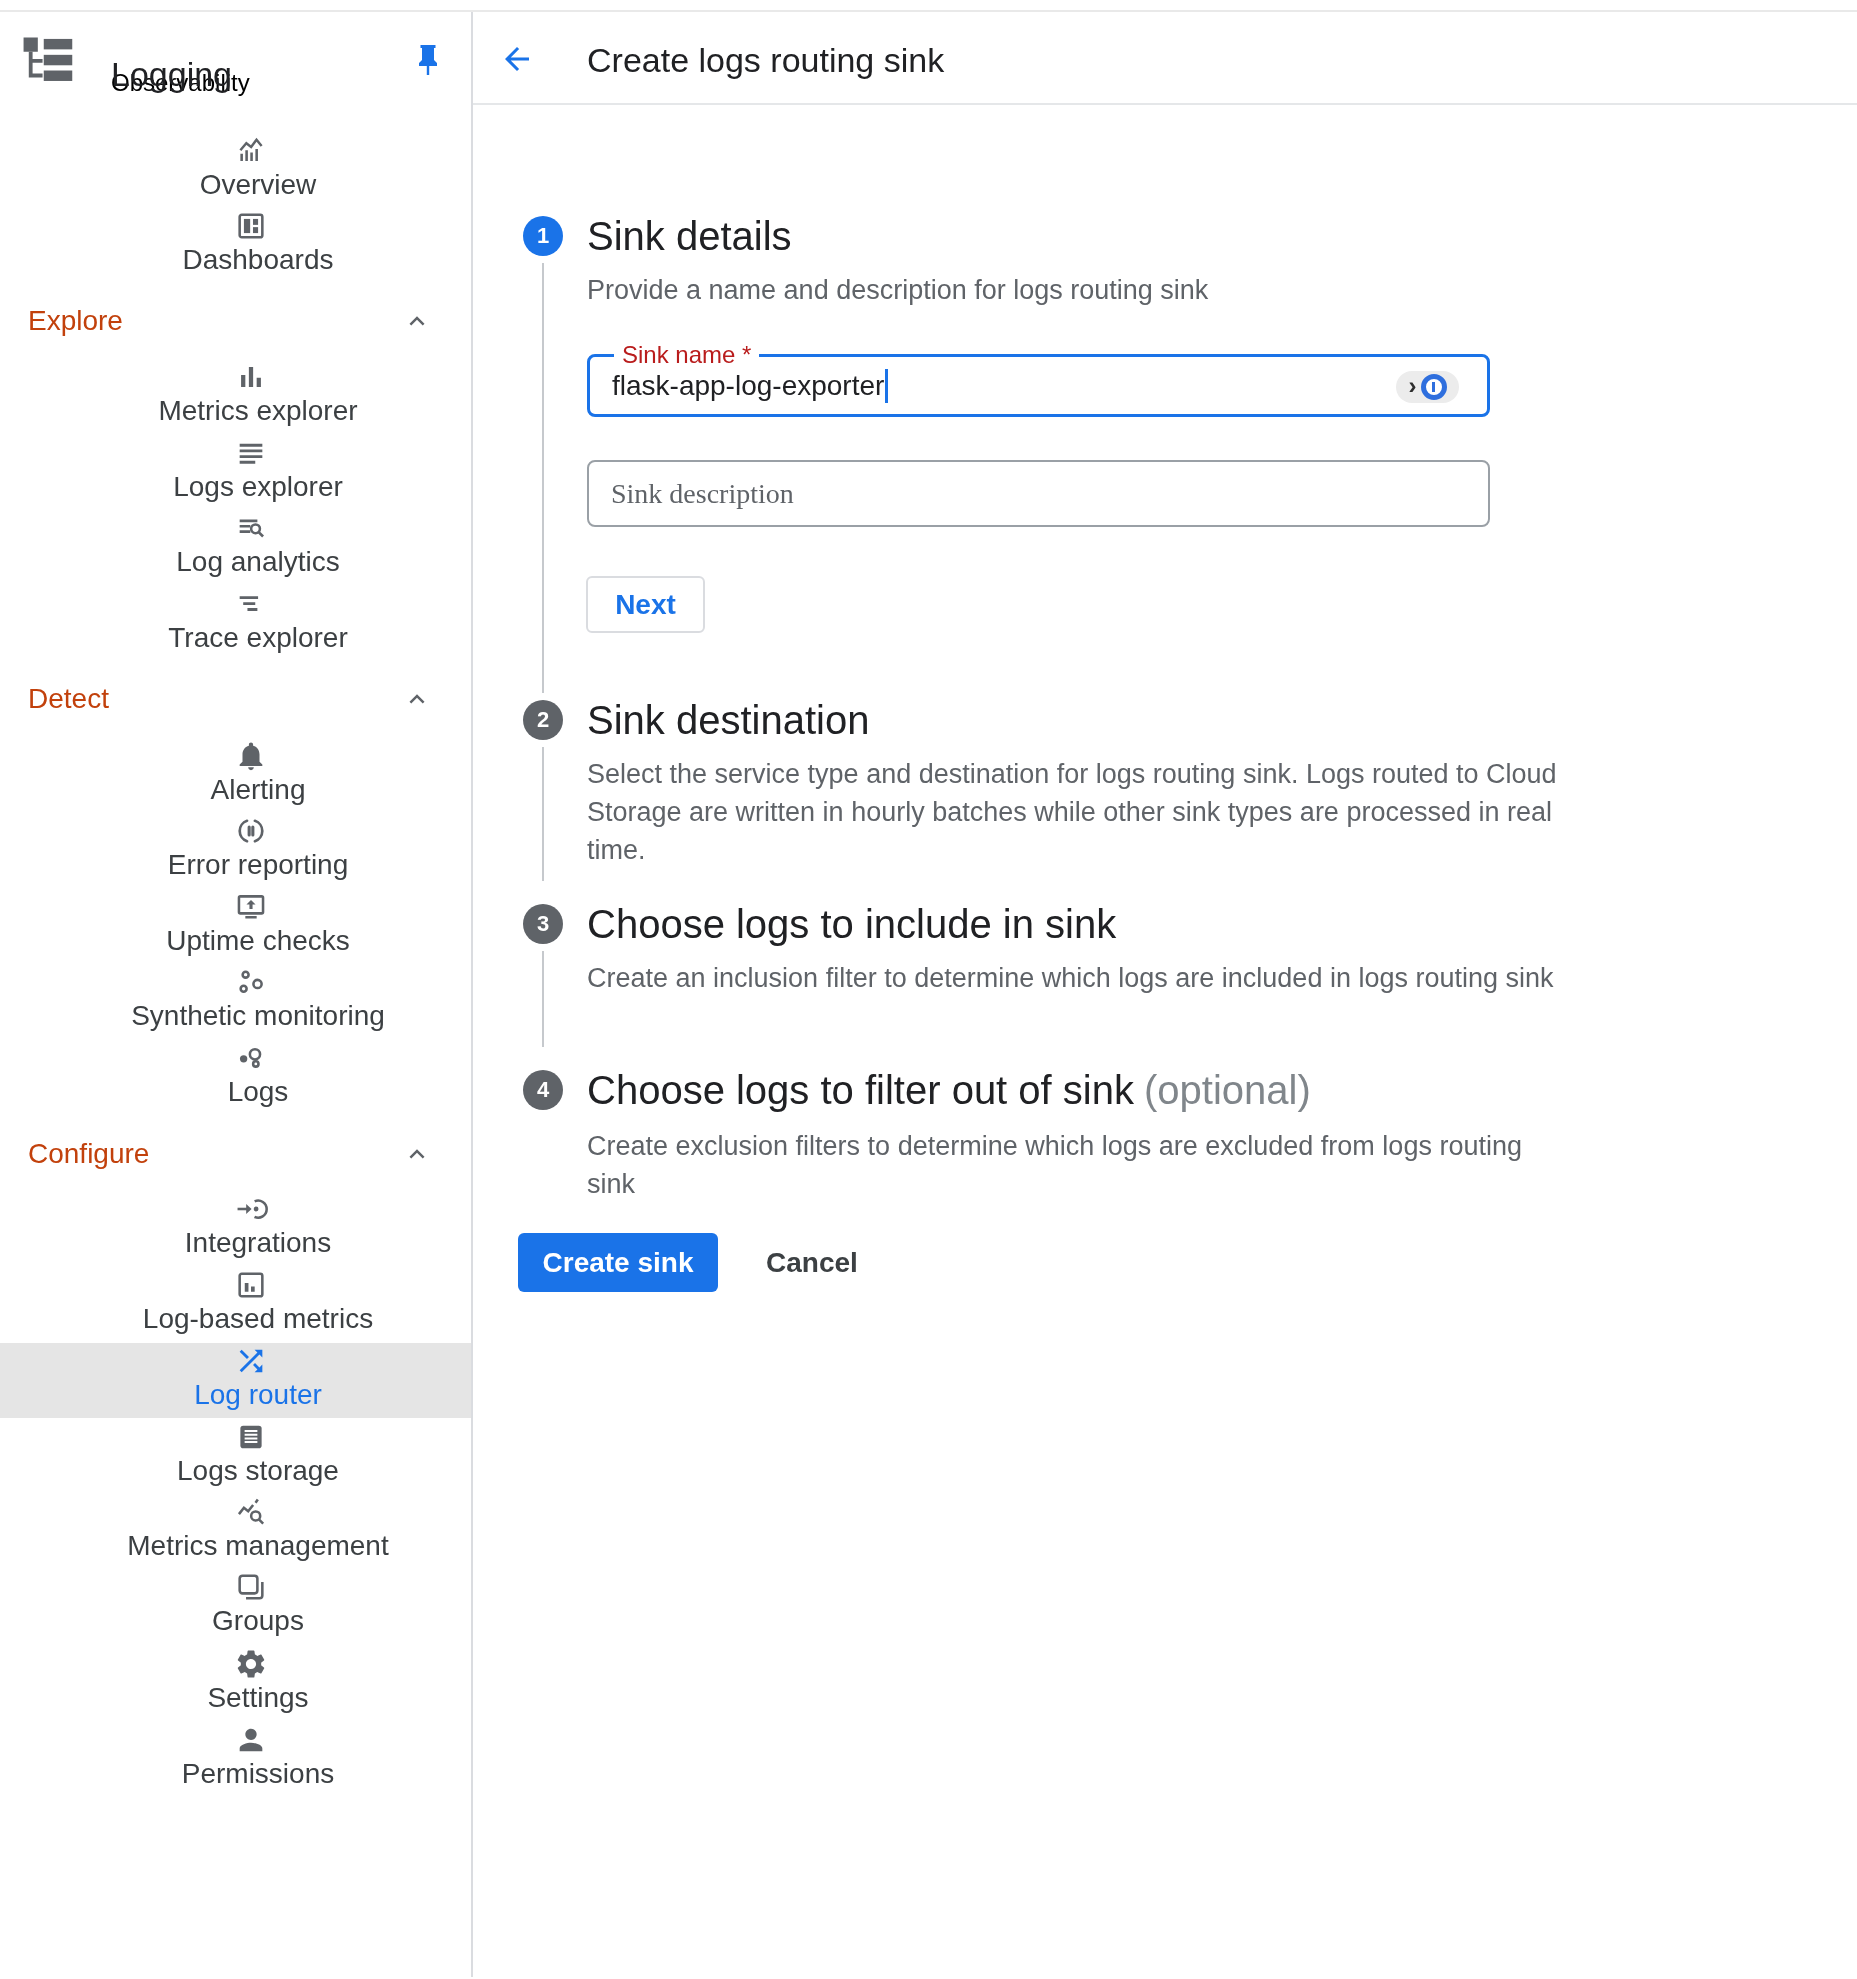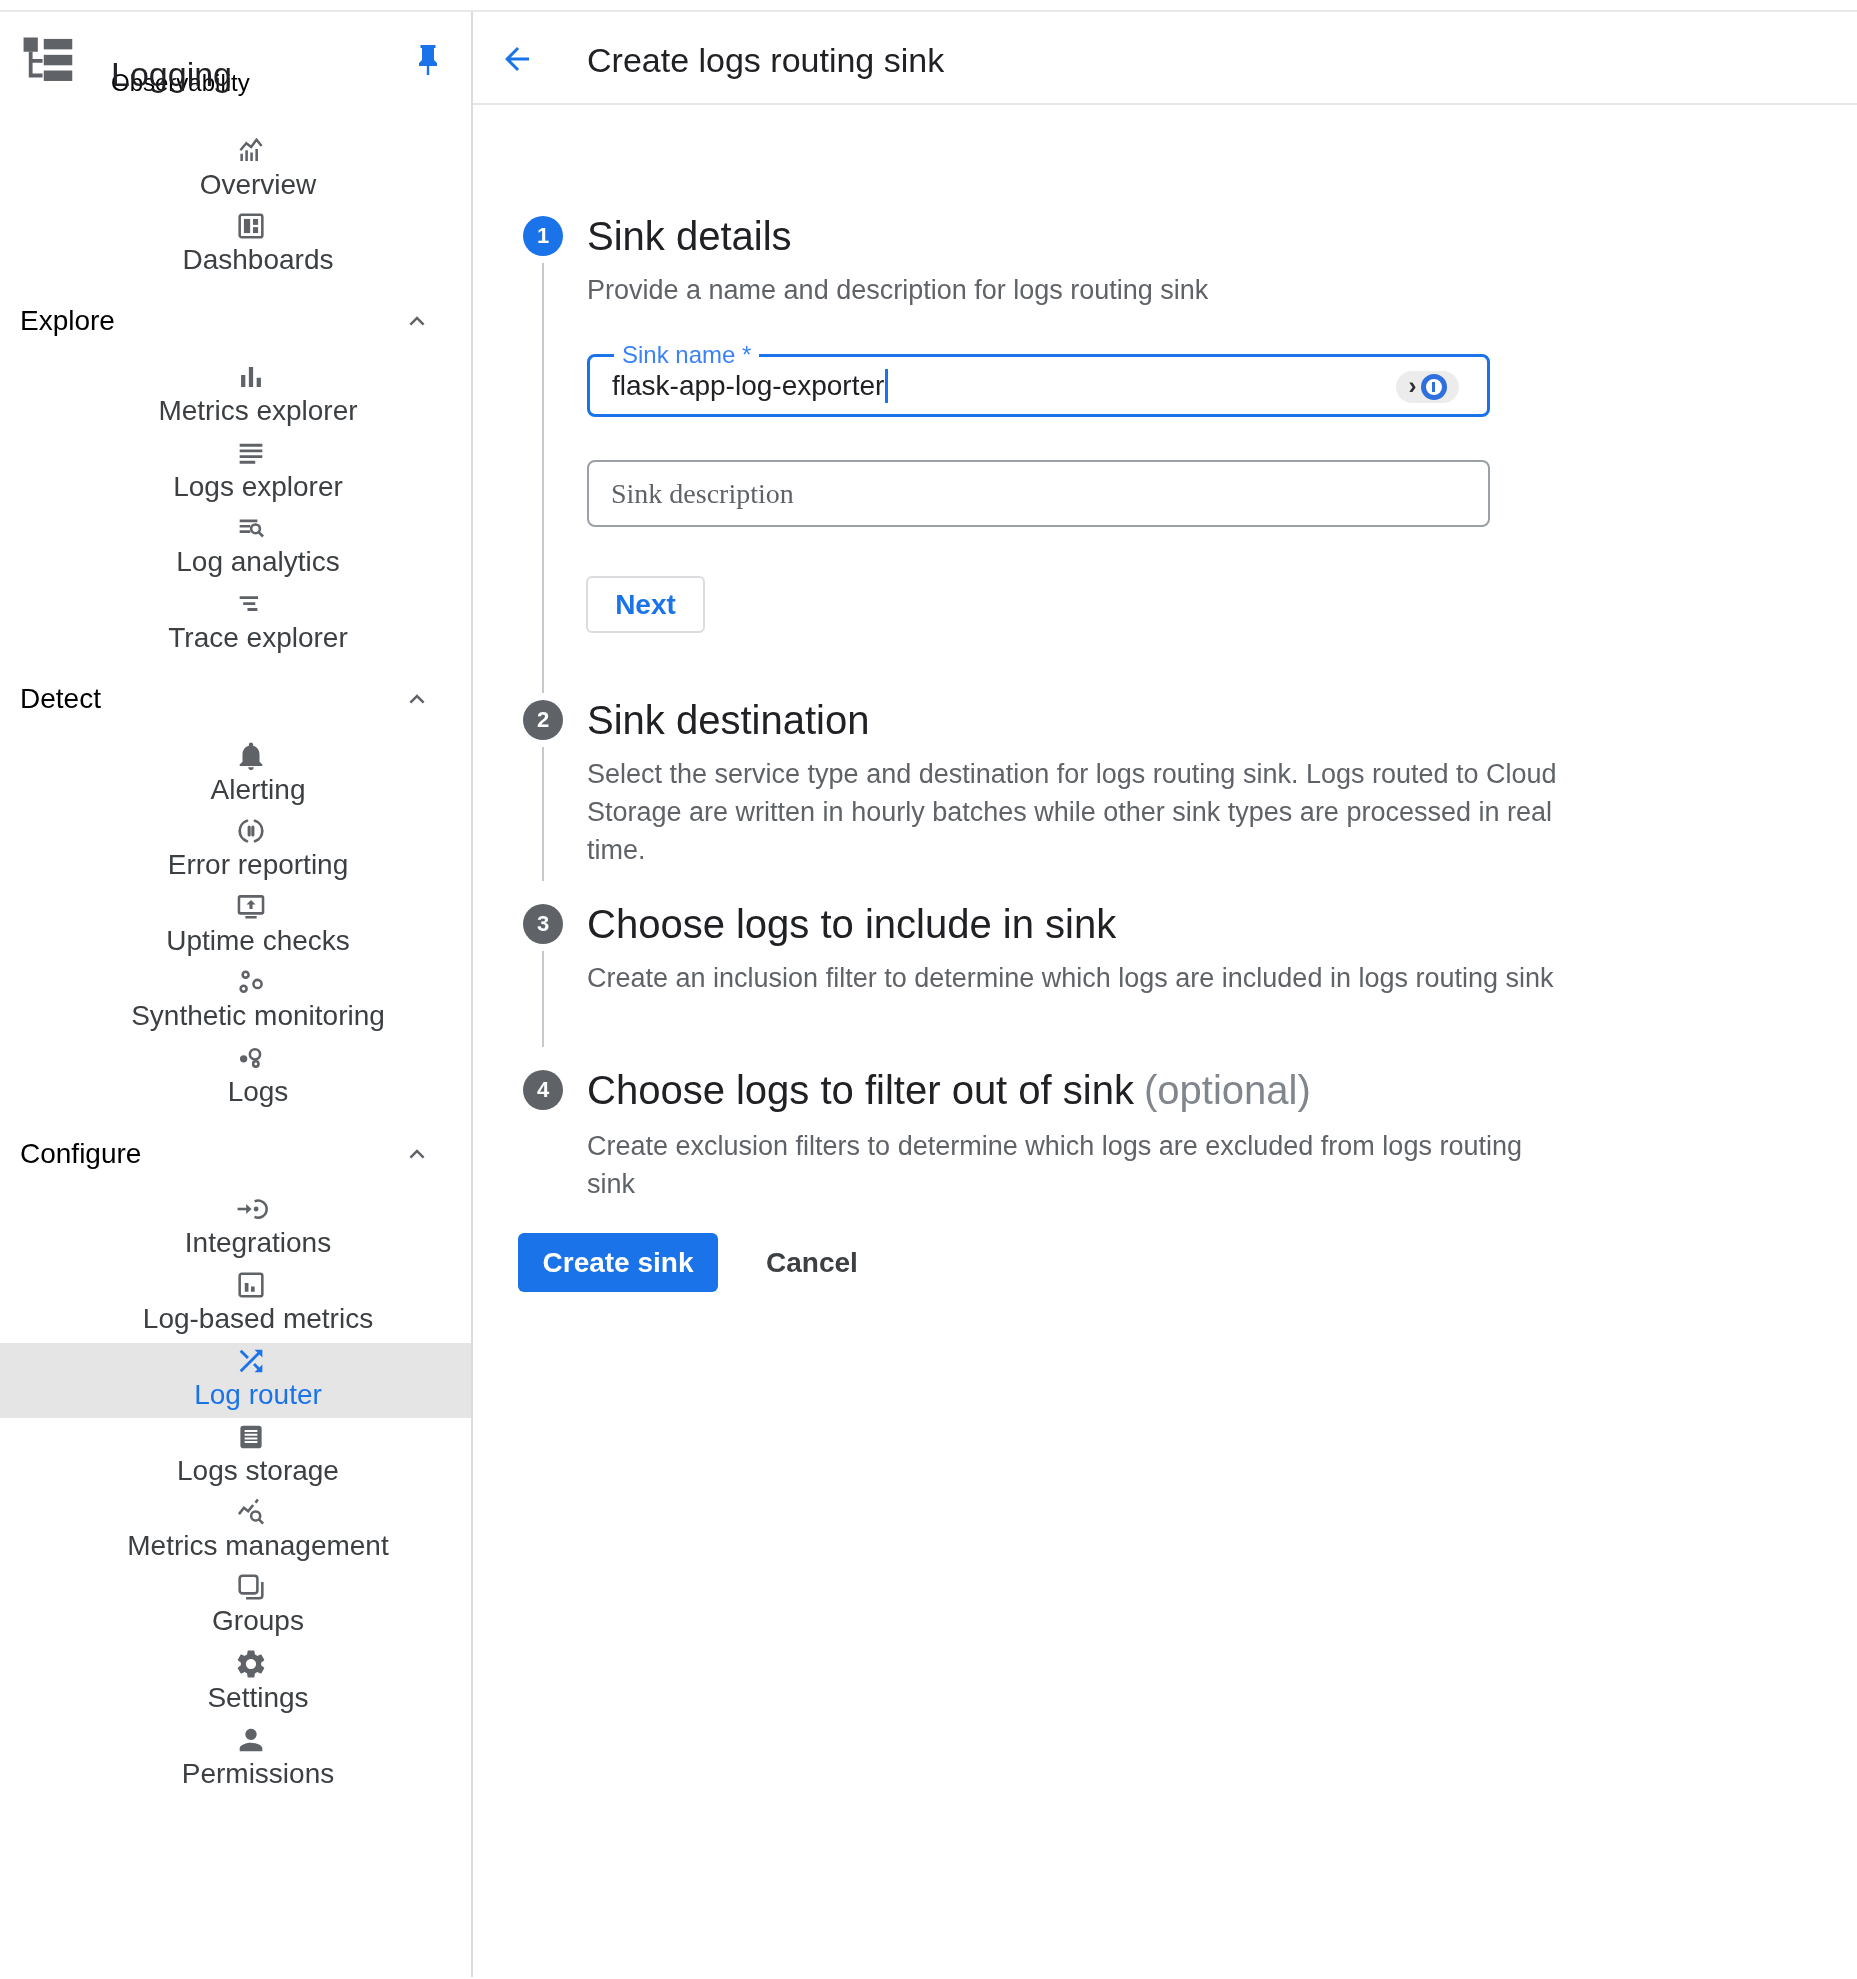--- a/index.html
+++ b/index.html
@@ -18,21 +18,21 @@
   .section-title { position:absolute; left:111px; top:42px; font-size:34px; line-height:40px; color:#202124; }
   .pin-btn { position:absolute; left:410px; top:30px; width:36px; height:36px; cursor:pointer; }
 
   .row { position:absolute; left:0; width:471px; height:75px; display:flex; align-items:center; cursor:pointer;flex-direction:column; }
   .row .ic { width:36px; height:36px; margin-left:31px; flex:none; display:flex; align-items:center; justify-content:center; }
   .row .lbl { margin-left:45px; font-size:28px; color:#3c4043; white-space:nowrap; }
   .row.selected { background:#e5e5e5; }
   .row.selected .lbl { color:#1a73e8; }
 
   .sec { position:absolute; left:0; width:471px; height:75px; display:flex; align-items:center; }
-  .sec .lbl { margin-left:20px; font-size:28px; color:#000000; }
+  .sec .lbl { margin-left:28px; font-size:28px; color:#c2410c; }
   .sec .caret { position:absolute; left:402px; top:23px; width:30px; height:30px; cursor:pointer; }
 
   
   .back-btn { position:absolute; left:499px; top:41px; width:36px; height:36px; cursor:pointer; }
   .page-title { position:absolute; left:587px; top:40px; font-size:34px; line-height:40px; color:#202124; }
 
   
   .step-circle { position:absolute; left:523px; width:40px; height:40px; border-radius:50%;
                  display:flex; align-items:center; justify-content:center;
                  color:#fff; font-size:22px; font-weight:bold; }
@@ -41,21 +41,21 @@
   .connector { position:absolute; left:542px; width:2px; background:#c6c9cd; }
   .step-title { position:absolute; left:587px; font-size:40px; line-height:48px; color:#202124; white-space:nowrap; }
   .step-title .suffix { color:#80868b; margin-left:10px; }
   .step-desc { position:absolute; left:587px; font-size:27px; line-height:38px; color:#5f6368; }
 
   
   .name-field { position:absolute; left:587px; top:354px; width:903px; height:63px;
                 border:3px solid #1a73e8; border-radius:8px; background:#fff;
                 display:flex; align-items:center; padding-left:22px; cursor:text; }
   .name-label { position:absolute; left:614px; top:341px; background:#fff; padding:0 8px;
-                font-size:24px; line-height:28px; color:#3b82f6; }
+                font-size:24px; line-height:28px; color:#b91c1c; }
   .name-value { font-size:28px; color:#202124; white-space:pre;text-align:right; }
   .text-caret { width:3px; height:34px; background:#1a73e8; margin-left:1px; }
   .op-pill { position:absolute; right:28px; top:14px; width:63px; height:32px; background:#ececec;
              border-radius:16px; display:flex; align-items:center; justify-content:center; gap:4px; cursor:pointer; }
   .op-chev { font-size:24px; font-weight:bold; color:#2d2d2d; line-height:1; margin-top:-3px; }
   .op-ring { width:26px; height:26px; border-radius:50%; border:5px solid #2f6fde; background:#fff;
              display:flex; align-items:center; justify-content:center; }
   .op-one { width:3px; height:10px; background:#2f6fde; }
 
   .desc-field { position:absolute; left:587px; top:460px; width:903px; height:67px;

